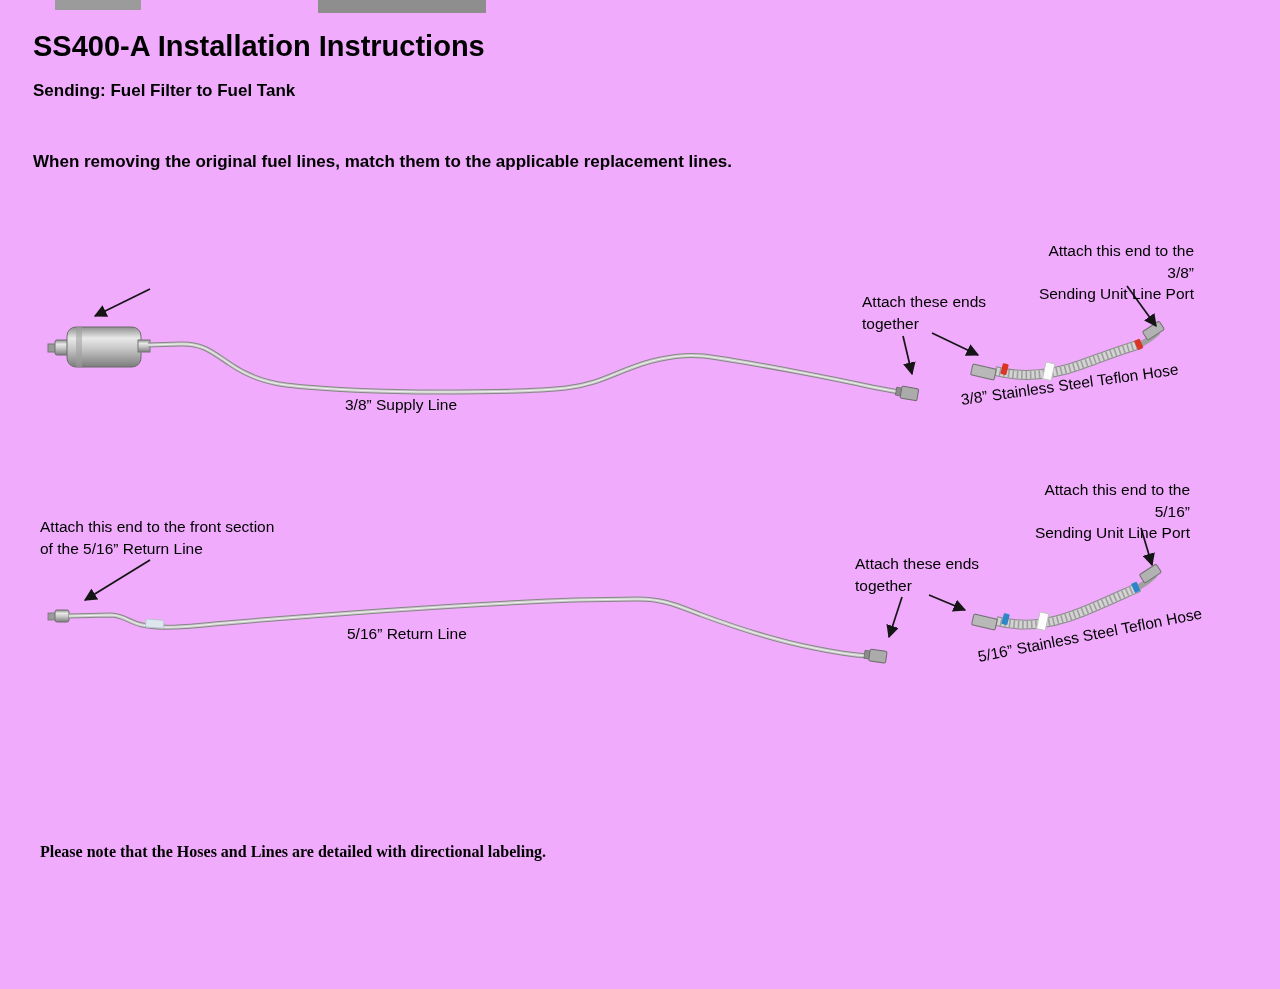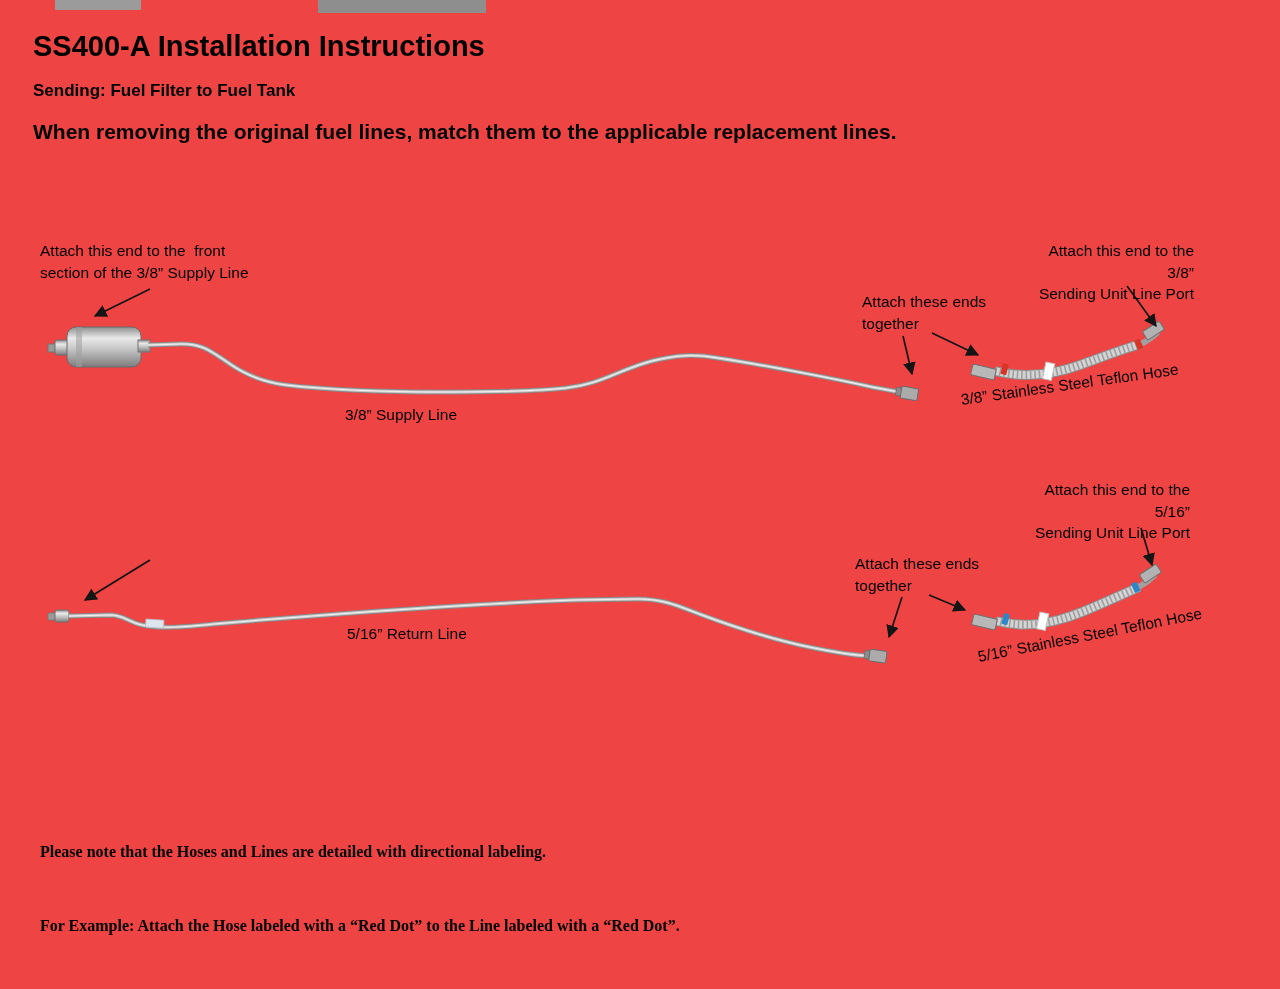--- a/index.html
+++ b/index.html
@@ -1,28 +1,28 @@
 <!DOCTYPE html>
 <html><head>
 <meta charset="utf-8">
 <style>
   * { margin:0; padding:0; box-sizing:border-box; }
   html,body { background:#ffffff; }
   .page {
-    position:relative; width:1280px; height:989px; background:#ef4444;
+    position:relative; width:1280px; height:989px; background:#f0abfc;
     font-family:"Liberation Sans", sans-serif; color:#000; overflow:hidden;
   }
   .abs { position:absolute; }
   .art { position:absolute; left:0; top:0; }
   .redact { position:absolute; top:0; }
   .redact1 { left:55px; width:86px; height:10px; background:#9b9b9b; }
   .redact2 { left:318px; width:168px; height:13px; background:#8e8e8e; }
   .title { left:33px; top:30px; font-size:29px; font-weight:700; }
   .location { left:33px; top:81px; font-size:17px; font-weight:700; }
-  .intro { left:33px; top:120px; font-size:21px; font-weight:700; }
+  .intro { left:33px; top:152px; font-size:17px; font-weight:700; }
   .callout { font-size:15.5px; line-height:1.4; white-space:pre-wrap; }
   .center { text-align:right; }
   .linelabel { font-size:15.5px; }
   .hoselabel { font-size:15.5px; white-space:nowrap; transform-origin:left center; }
   .hoselabel.top { left:961px; top:391px; transform:rotate(-8deg); }
   .hoselabel.bottom { left:978px; top:648px; transform:rotate(-11deg); }
   .notes { left:40px; top:791px; font-size:16px; font-weight:700; line-height:24.5px; white-space:pre-wrap;font-family:Liberation Serif, serif; }
   .co-supply-front { left:40px; top:240px; width:240px; }
   .co-supply-ends { left:862px; top:291px; width:150px; }
   .co-supply-port { left:1028px; top:240px; width:166px; }
@@ -139,34 +139,33 @@
       <path d="M1127,286 L1156,326" marker-end="url(#arrow)"></path>
       <path d="M903,336 L912,374" marker-end="url(#arrow)"></path>
       <path d="M932,333 L978,355" marker-end="url(#arrow)"></path>
       <path d="M150,560 L85,600" marker-end="url(#arrow)"></path>
       <path d="M1141,528 L1152,565" marker-end="url(#arrow)"></path>
       <path d="M902,597 L889,637" marker-end="url(#arrow)"></path>
       <path d="M929,595 L965,610" marker-end="url(#arrow)"></path>
     </g>
   </svg>
 
-  <div class="abs callout co-supply-front">Attach this end to the  front
-section of the 3/8” Supply Line</div>
   <div class="abs callout co-supply-ends">Attach these ends
 together</div>
   <div class="abs callout center co-supply-port">Attach this end to the 3/8”
 Sending Unit Line Port</div>
-  <div class="abs linelabel" style="left:345px; top:406px;">3/8” Supply Line</div>
+  <div class="abs linelabel" style="left:345px; top:396px;">3/8” Supply Line</div>
   <div class="abs hoselabel top">3/8” Stainless Steel Teflon Hose</div>
 
+  <div class="abs callout co-return-front">Attach this end to the front section
+of the 5/16” Return Line</div>
   <div class="abs callout co-return-ends">Attach these ends
 together</div>
   <div class="abs callout center co-return-port">Attach this end to the 5/16”
 Sending Unit Line Port</div>
   <div class="abs linelabel" style="left:347px; top:625px;text-align:center;">5/16” Return Line</div>
   <div class="abs hoselabel bottom">5/16” Stainless Steel Teflon Hose</div>
 
   <div class="abs notes">
     <div>Please note that the Hoses and Lines are detailed with directional labeling.</div>
-    <div>For Example: Attach the Hose labeled with a “Red Dot” to the Line labeled with a “Red Dot”.</div>
   </div>
 
 </div>
 
 </body></html>

